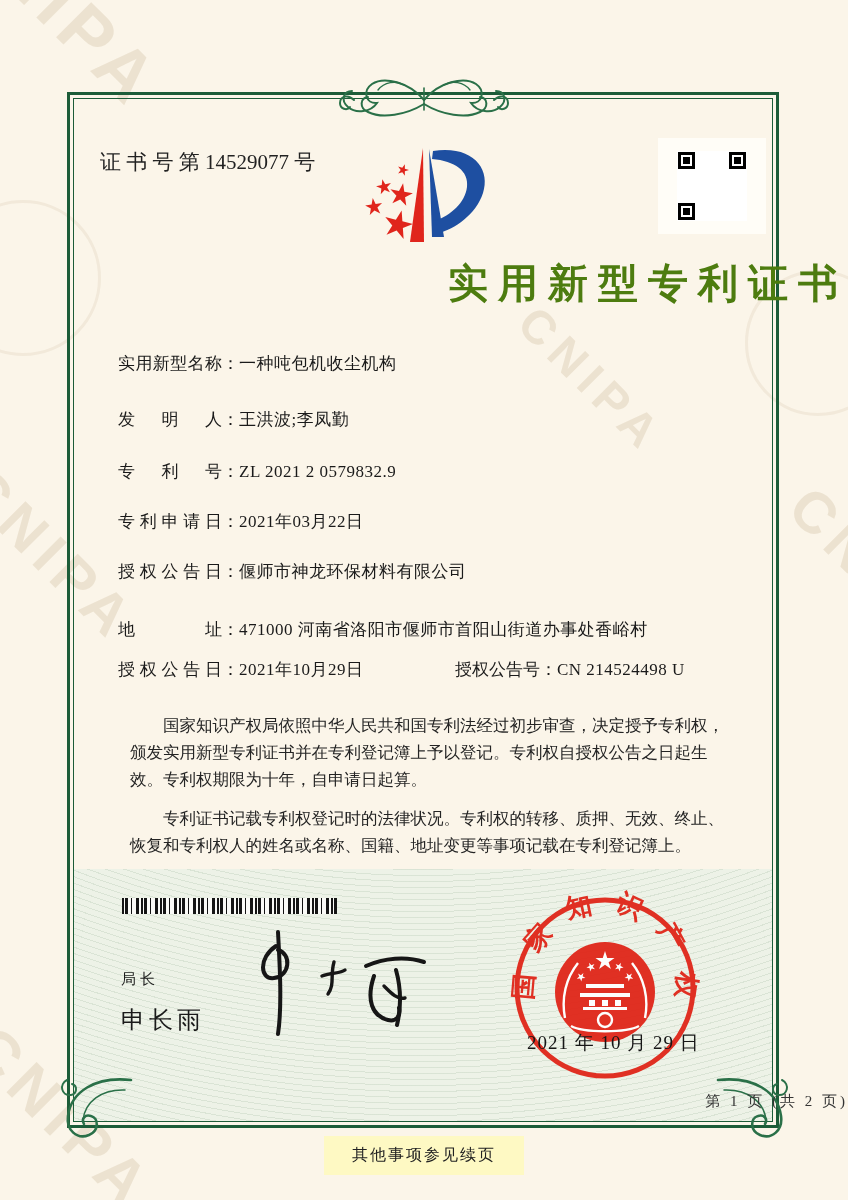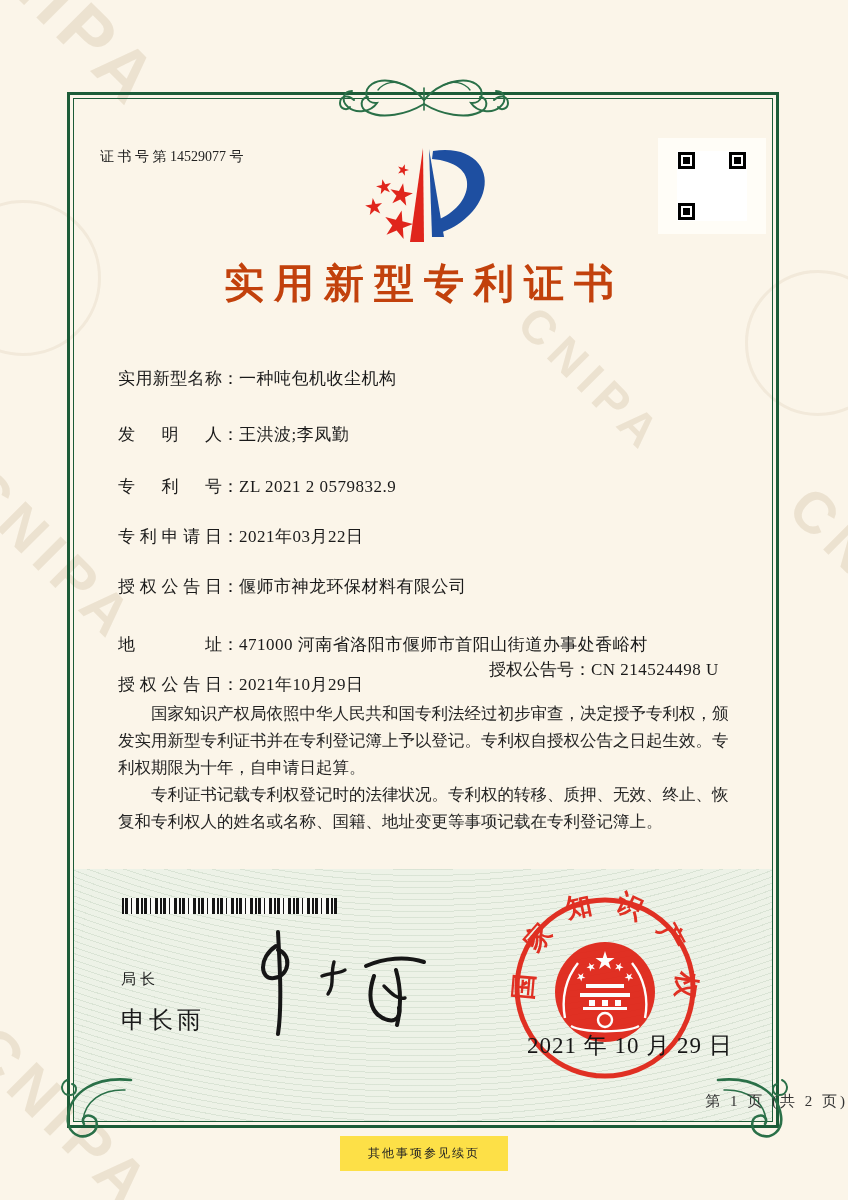--- a/index.html
+++ b/index.html
@@ -24,63 +24,63 @@
 
   
   .band{
     position:absolute;left:4px;right:4px;bottom:4px;height:252px;
     background-color:#edf2e7;
     background-image:repeating-radial-gradient(circle at 50% -900px,
       rgba(140,170,140,0.20) 0 1px, transparent 1px 6px);
   }
 
   
-  .certno{position:absolute;left:100px;top:148px;font-size:14px;color:#222;}
+  .certno{position:absolute;left:100px;top:148px;font-size:21px;color:#222;}
   .title{
-    position:absolute;left:0;right:0;top:256px;text-align:center;
-    font-size:40px;font-weight:bold;letter-spacing:10px;color:#c2410c;
+    position:absolute;left:0;right:0;top:256px;text-align:right;
+    font-size:40px;font-weight:bold;letter-spacing:10px;color:#4d7c0f;
   }
   .qr-patch{position:absolute;left:658px;top:138px;width:108px;height:96px;background:#fffdf7;}
   .qr{
     position:absolute;left:19px;top:13px;width:70px;height:70px;
     background-color:#fff;
     background-image:
       repeating-linear-gradient(90deg,#000 0 3px,#fff 3px 7px,#000 7px 9px,#fff 9px 13px,#000 13px 15px,#fff 15px 20px),
       repeating-linear-gradient(0deg,#000 0 3px,#fff 3px 6px,#000 6px 9px,#fff 9px 14px,#000 14px 16px,#fff 16px 21px);
     background-blend-mode:lighten;
   }
   .finder{position:absolute;width:17px;height:17px;border:3px solid #000;background:#fff;box-sizing:border-box;}
   .finder::after{content:"";position:absolute;inset:2px;background:#000;}
 
   
   .row{position:absolute;left:118px;width:640px;font-size:17px;white-space:nowrap;}
-  .lbl{display:inline-block;width:104px;text-align:justify;text-align-last:justify;vertical-align:bottom;margin-top:15px;}
+  .lbl{display:inline-block;width:104px;text-align:justify;text-align-last:justify;vertical-align:bottom;}
   .colon{display:inline-block;}
   .val{letter-spacing:0.5px;}
-  .grp2{position:absolute;left:337px;top:0;margin-left:34px;}
+  .grp2{position:absolute;left:337px;top:0;}
 
   
   .paras{position:absolute;left:118px;top:700px;width:622px;font-size:16.5px;line-height:27px;color:#242424;}
-  .paras p{margin:0;text-indent:2em;}
+  .paras p{margin:12px;text-indent:2em;}
 
   
   .barcode{
     position:absolute;left:122px;top:898px;width:215px;height:16px;background:#fafaf7;
     background-image:repeating-linear-gradient(90deg,
       #151515 0 2px,transparent 2px 3px,#151515 3px 6px,transparent 6px 9px,
       #151515 9px 10px,transparent 10px 14px,#151515 14px 17px,transparent 17px 19px);
   }
   .director-title{position:absolute;left:121px;top:970px;font-size:15px;letter-spacing:4px;}
   .director-name{position:absolute;left:121px;top:1004px;font-size:24px;letter-spacing:4px;}
   .pageinfo{position:absolute;left:0;right:0;top:1092px;text-align:right;font-size:15px;letter-spacing:3px;color:#333;}
   .continuation{
     position:absolute;left:50%;transform:translateX(-50%);top:1136px;
-    background:#fde047;padding:9px 28px;font-size:12px;letter-spacing:2px;color:#222;
-  }
-  .seal-date{position:absolute;left:527px;top:1030px;font-size:23px;color:#161616;z-index:6;letter-spacing:1px;}
+    background:#fef9c3;padding:9px 28px;font-size:16px;letter-spacing:2px;color:#222;
+  }
+  .seal-date{position:absolute;left:527px;top:1030px;font-size:19px;color:#161616;z-index:6;letter-spacing:1px;}
   .seal-svg{position:absolute;left:505px;top:888px;z-index:5;opacity:0.94;}
   .sig-svg{position:absolute;left:238px;top:928px;z-index:4;}
   .logo-svg{position:absolute;left:355px;top:145px;}
   .orn-top{position:absolute;left:314px;top:70px;}
   .orn-bl{position:absolute;left:55px;top:1072px;}
   .orn-br{position:absolute;left:712px;top:1072px;}
 </style>
 </head>
 <body>
 

